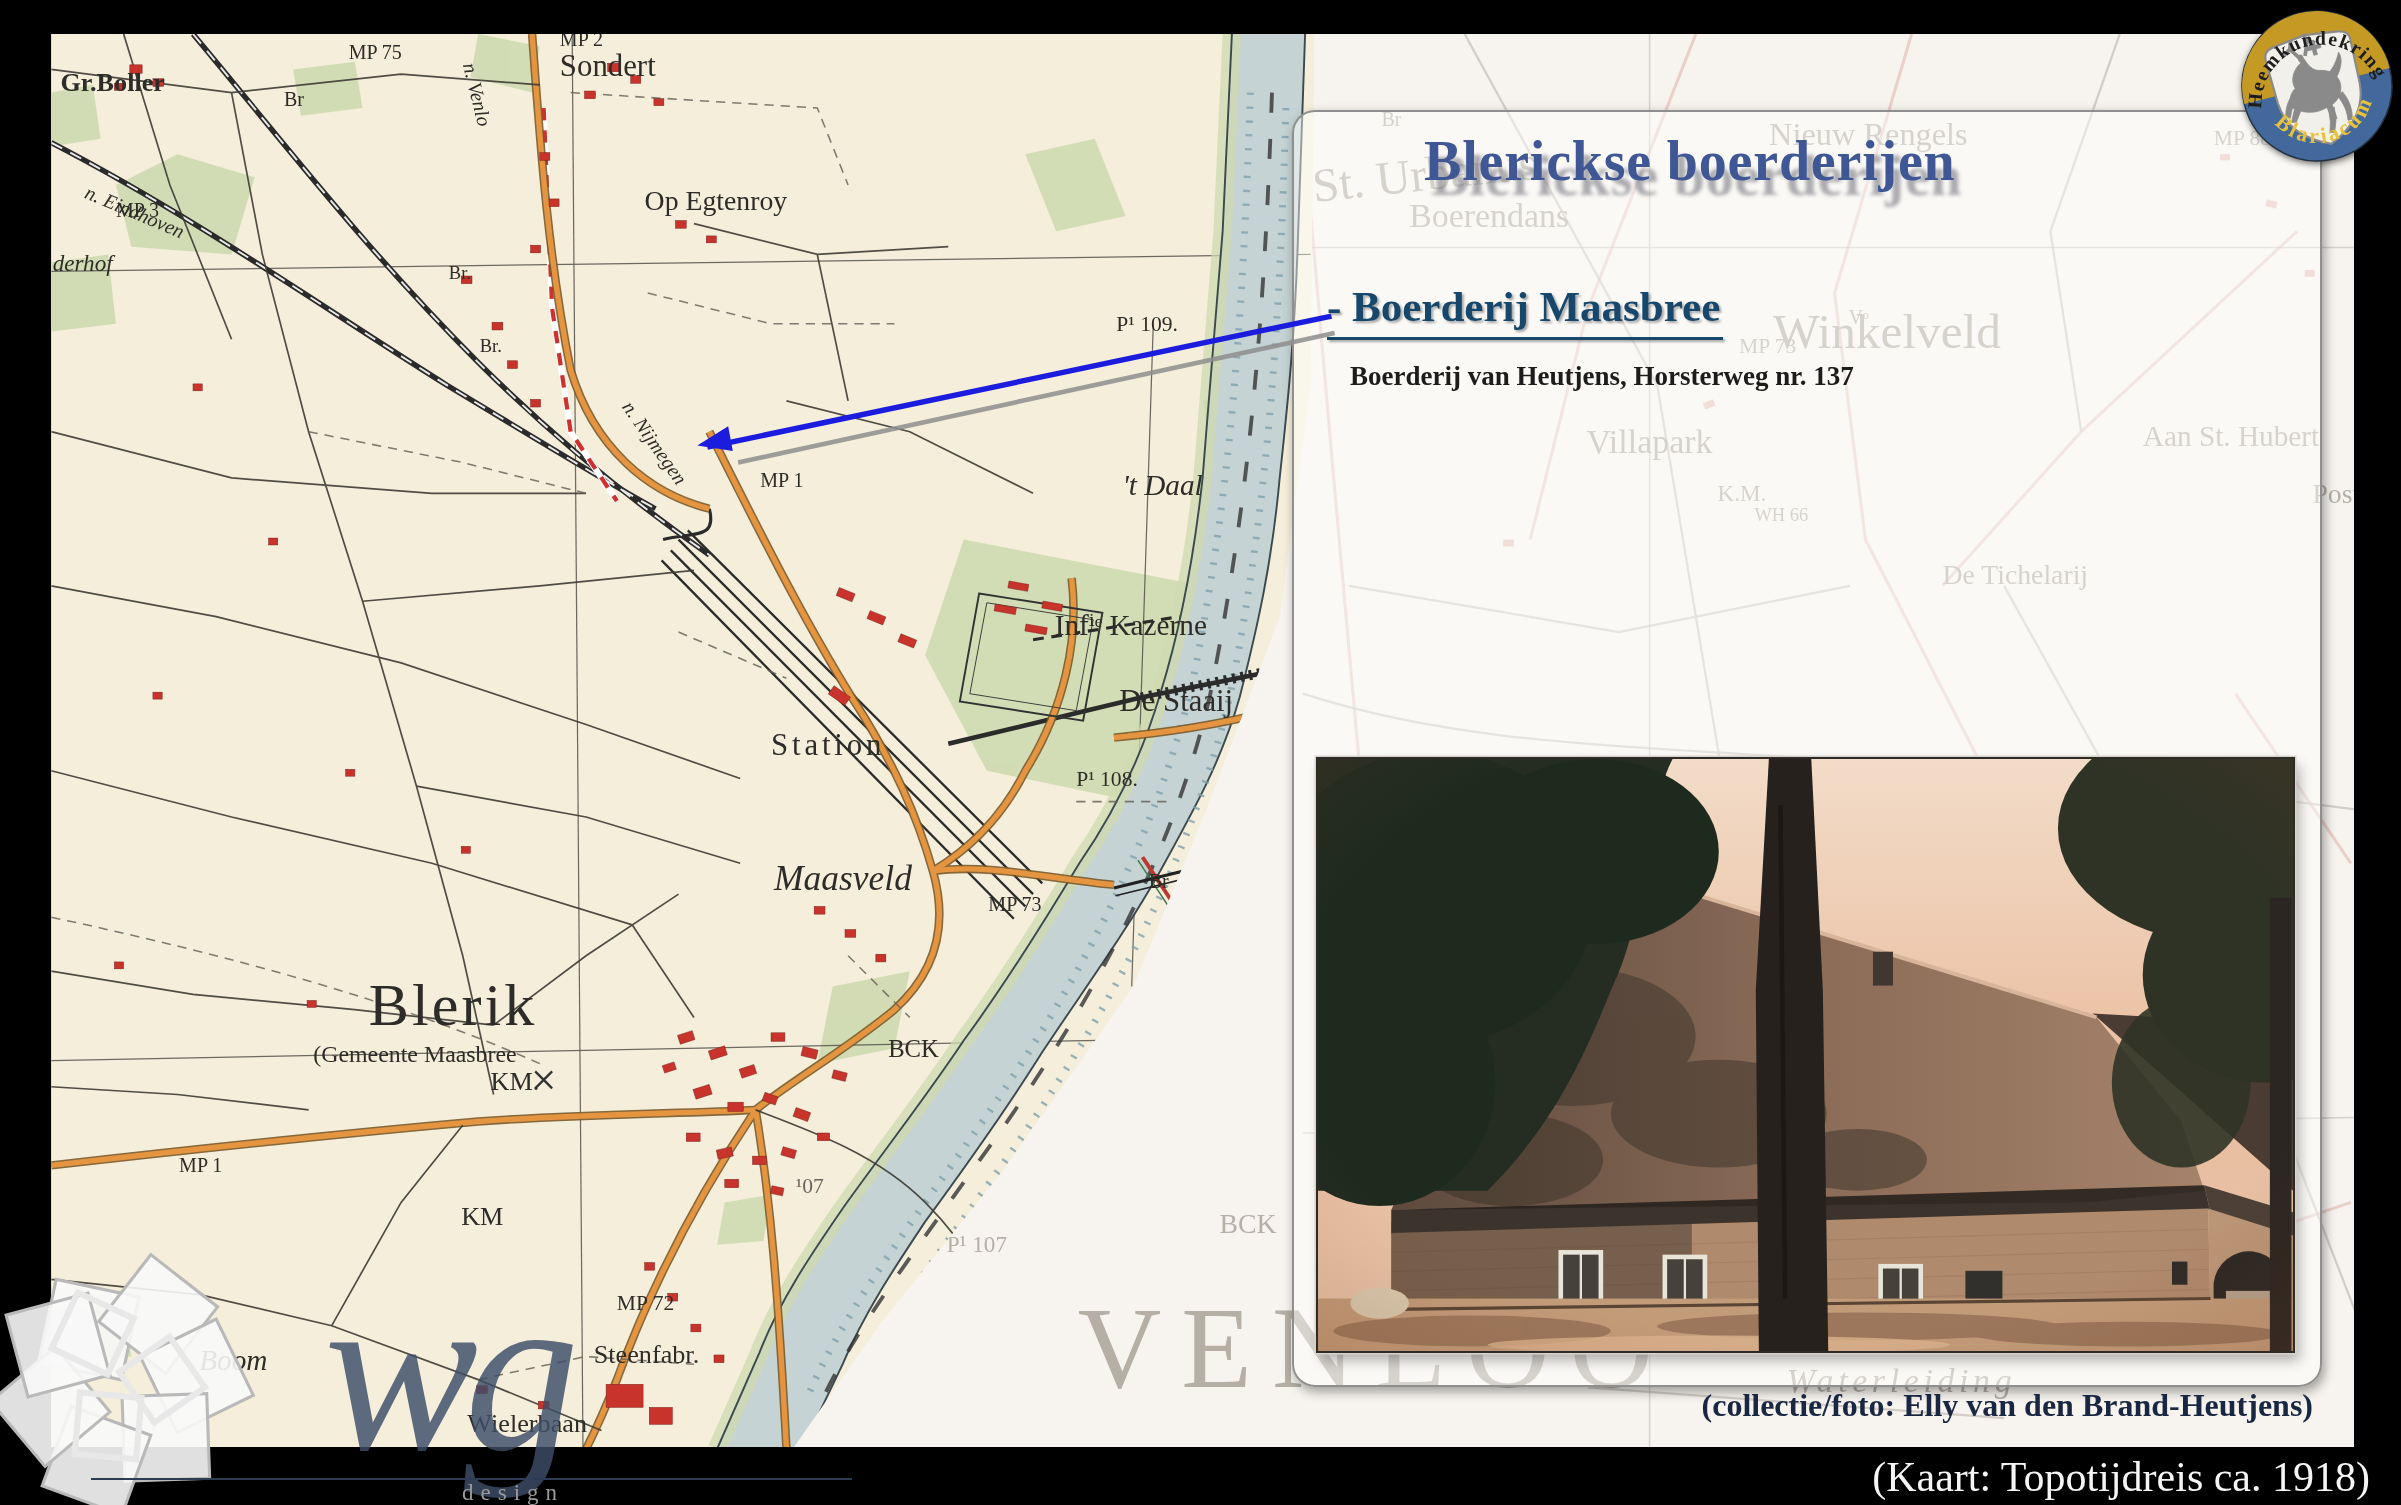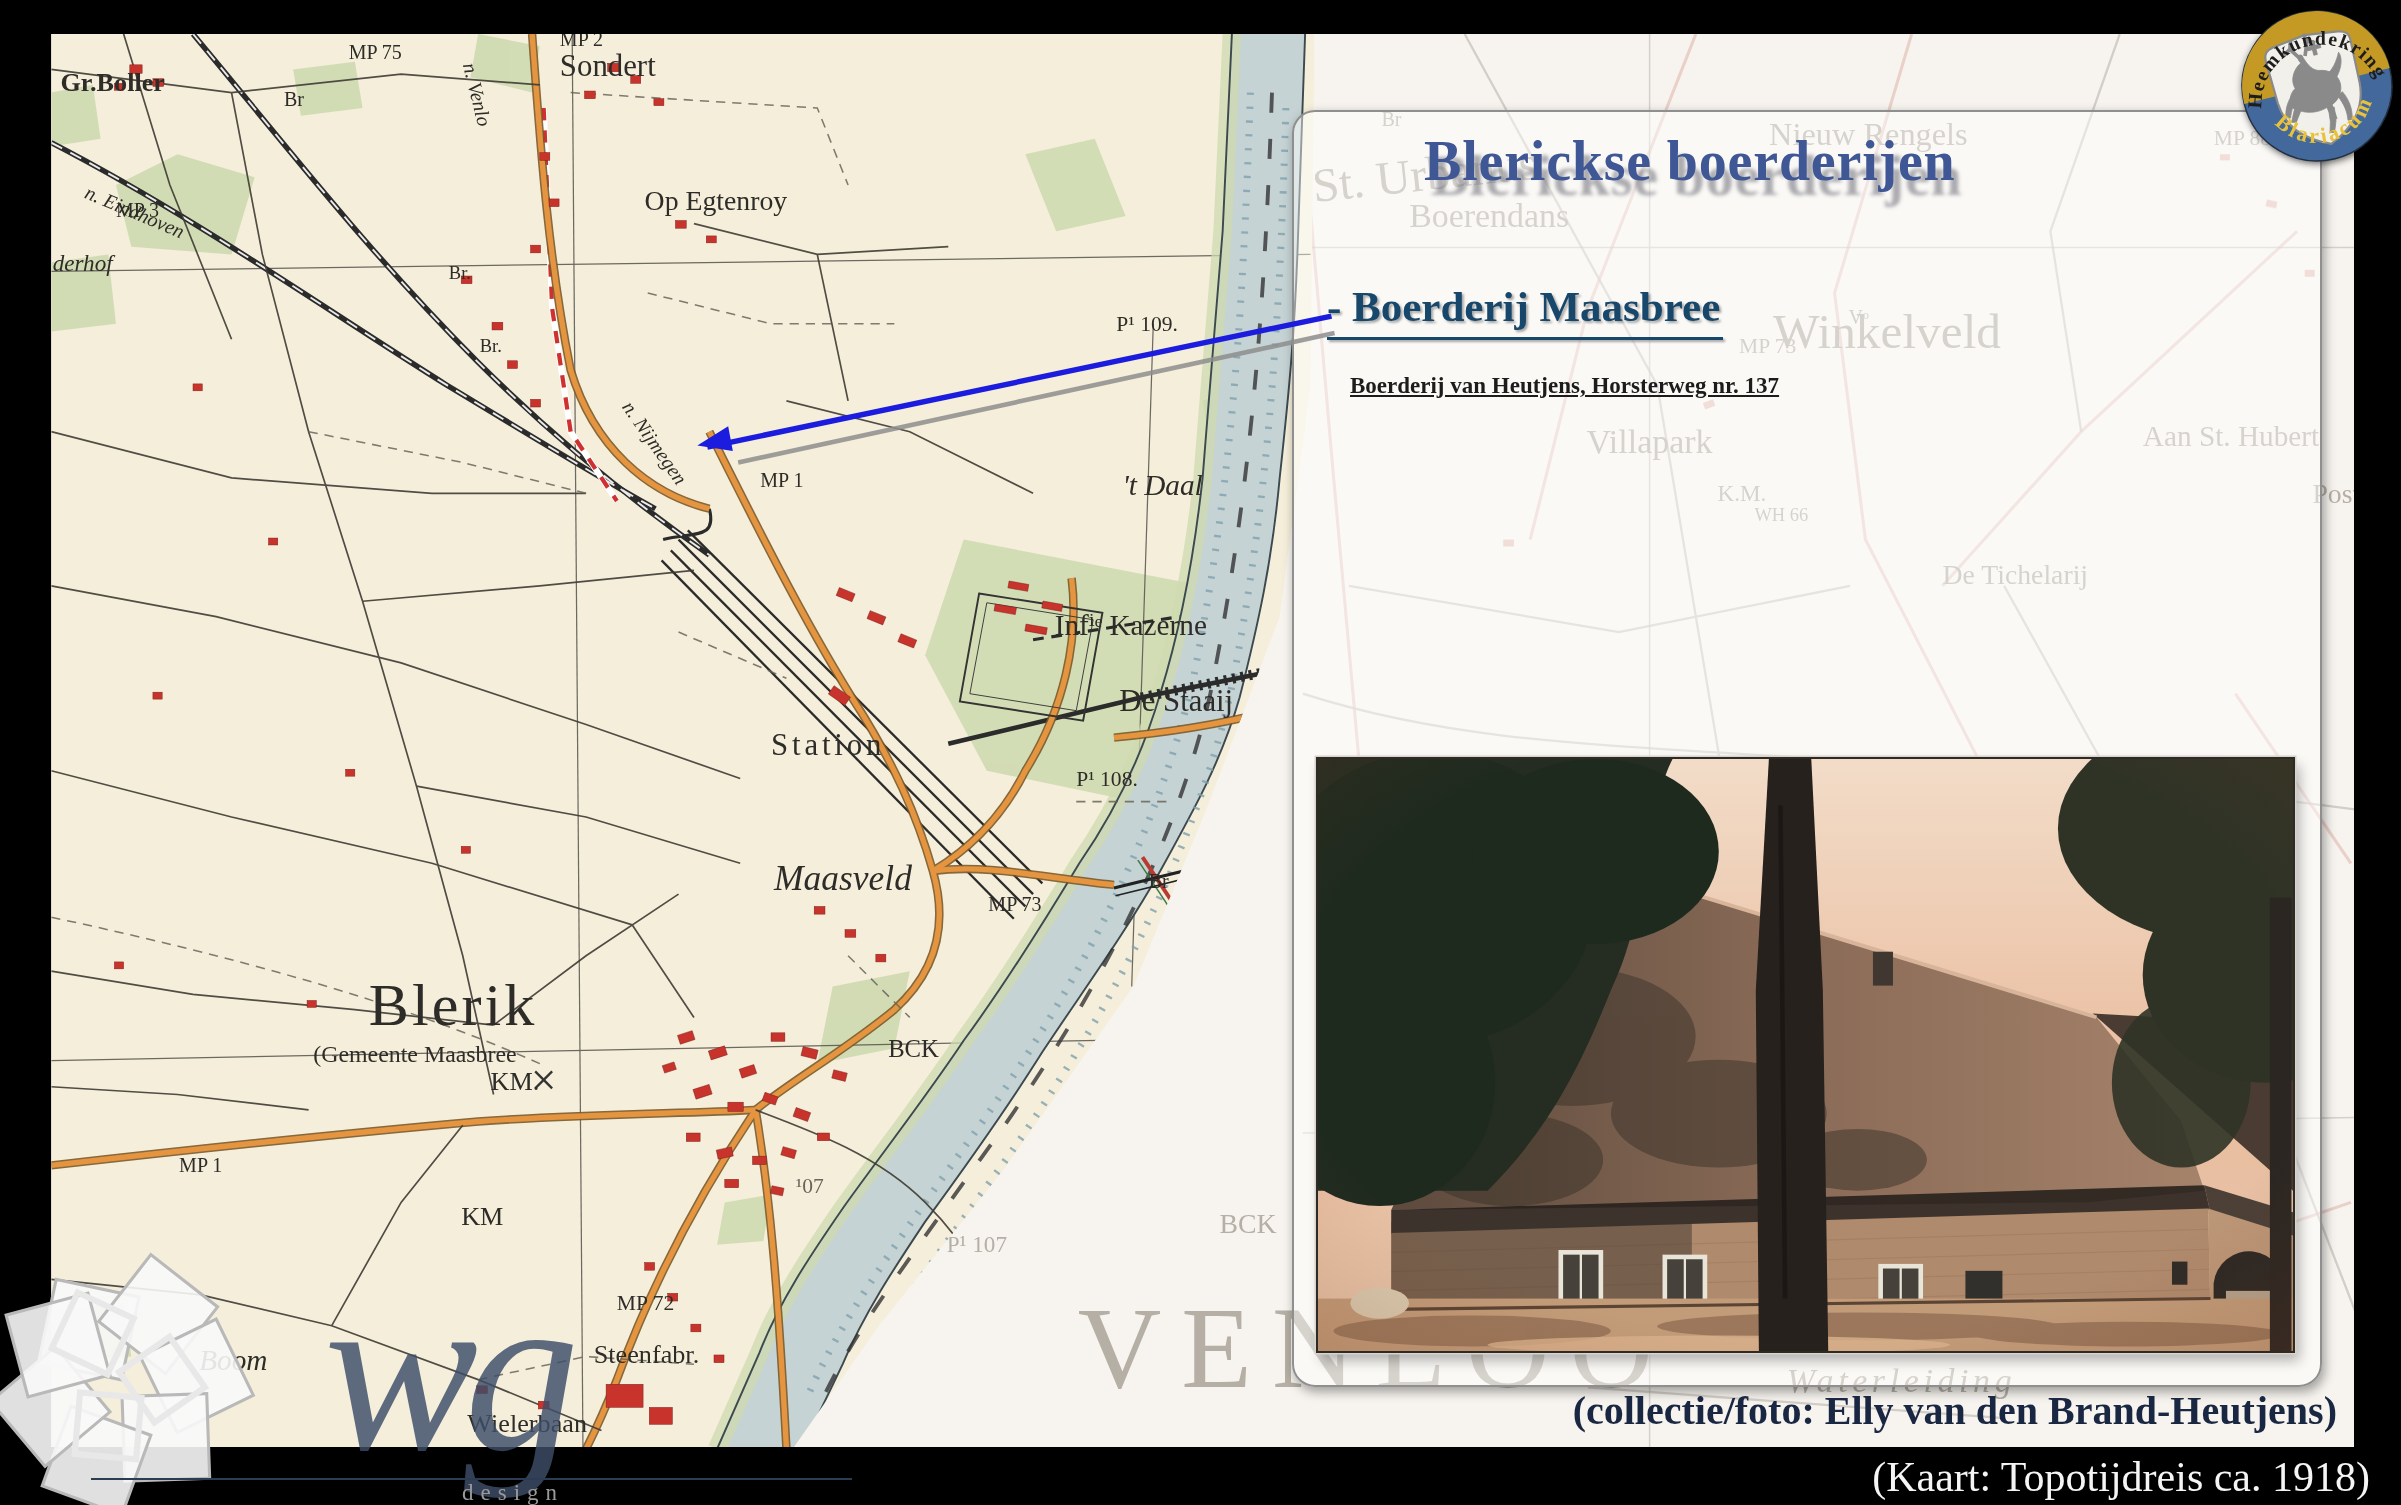--- a/index.html
+++ b/index.html
@@ -12,22 +12,22 @@
   #panel{left:1292px;top:110px;width:1026px;height:1273px;border:2.3px solid #8f8f8f;border-radius:23px;
          background:rgba(255,255,255,0.45);box-shadow:2.3px 4.6px 10.8px rgba(0,0,0,0.35);z-index:3;}
   #photo{left:1316px;top:757px;width:975px;height:592px;z-index:4;border:2.3px solid #2e2a26;
          box-shadow:0 0 0 1.5px #d8d4cc,4.6px 7.7px 12.3px rgba(0,0,0,0.3);}
   #arrow-svg{left:0;top:0;z-index:6;pointer-events:none;}
   #title{left:1424px;top:129px;font-size:56px;font-weight:bold;color:var(--c-title);
          text-shadow:7px 15.4px 3.9px rgba(105,105,115,0.55);letter-spacing:0.8px;z-index:7;}
   #heading{left:1327px;top:282px;font-size:43px;font-weight:bold;color:var(--c-heading);
            border-bottom:3.1px solid var(--c-heading);padding:0 3.1px 6.2px 0;display:inline-block;
            filter:drop-shadow(2.3px 2.3px 0.8px rgba(120,120,120,0.65));z-index:7;}
-  #subheading{left:1350px;top:373px;font-size:23px;font-weight:bold;color:var(--c-subtext);z-index:7;text-decoration:underline;}
-  #photo-caption{right:64px;top:1387px;font-size:40px;font-weight:bold;color:var(--c-caption);z-index:9;text-align:right;}
+  #subheading{left:1350px;top:361px;font-size:27px;font-weight:bold;color:var(--c-subtext);z-index:7;}
+  #photo-caption{right:88px;top:1387px;font-size:32px;font-weight:bold;color:var(--c-caption);z-index:9;text-align:right;}
   
   .bar{background:var(--c-frame);z-index:8;}
   #bar-top{left:0;top:0;width:2401px;height:34px;}
   #bar-left{left:0;top:0;width:51px;height:1506px;}
   #bar-right{left:2354px;top:0;width:47px;height:1506px;}
   #bar-bottom{left:0;top:1447px;width:2401px;height:59px;}
   #map-credit{right:31px;top:1453px;font-size:42px;color:var(--c-credit);z-index:11;text-align:center;}
   
   #wm-squares{left:0px;top:1241px;z-index:9;}
   #wm-script{left:324px;top:1256px;font-size:231px;font-style:italic;color:#3d4d68;opacity:.82;

